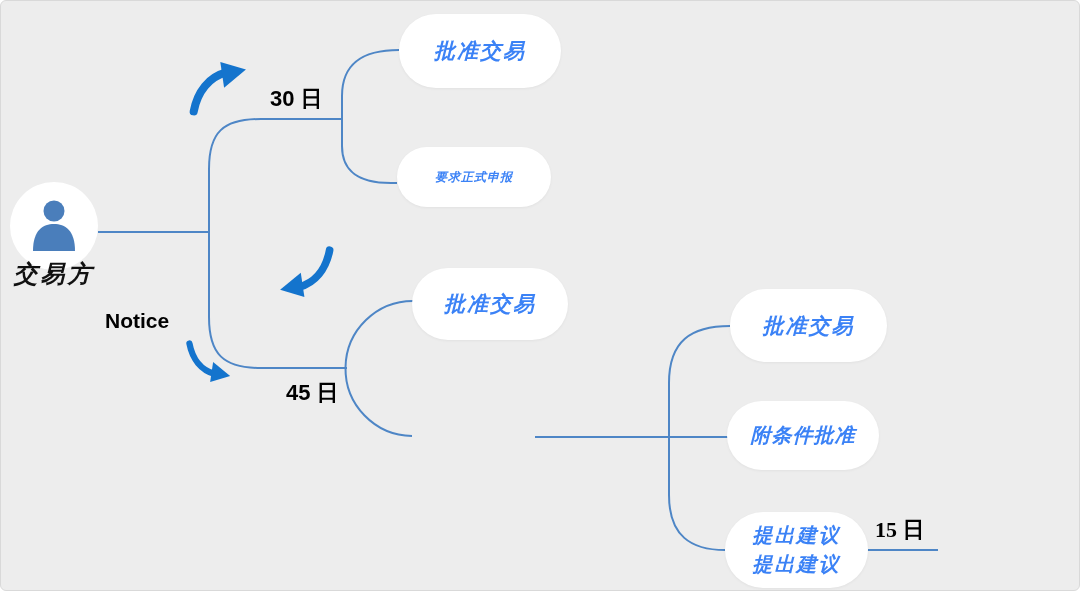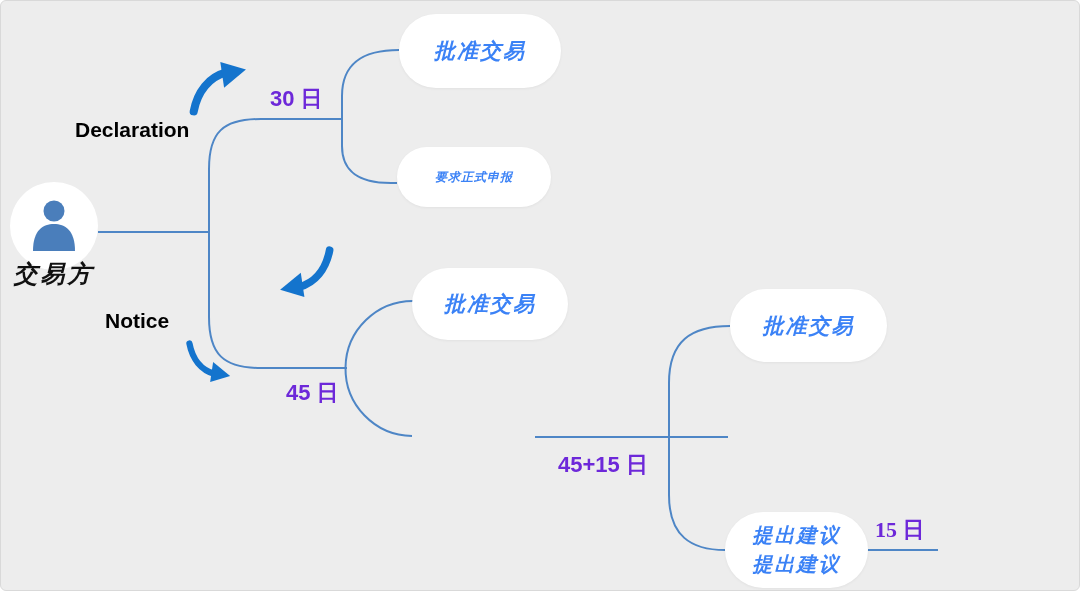--- a/index.html
+++ b/index.html
@@ -25,21 +25,21 @@
     font-size:21px; letter-spacing:2px;
     box-shadow:0 1px 3px rgba(0,0,0,0.05);
   }
   .bubble .two-line { text-align:left; line-height:1.45; font-size:20px; letter-spacing:2px; }
   .bubble .two-line span { display:block; }
 
   .branch-label {
     position:absolute; font-weight:bold; color:#000; font-size:21px;
   }
   .duration-label {
-    position:absolute; font-weight:bold; color:#6d28d9; font-size:22px;
+    position:absolute; font-weight:bold; color:#000000; font-size:22px;
   }
   .root-label {
     position:absolute; left:1px; top:257px; width:104px; text-align:center;
     font-family:"DejaVu Serif","Liberation Serif",serif;
     font-style:italic; font-weight:bold; font-size:24px; color:#111; letter-spacing:3px;
   }
 </style>
 </head>
 <body>
 
@@ -69,37 +69,36 @@
 
     <g color="#4a7ebb">
       <circle class="person-bg" cx="53" cy="225" r="44"></circle>
       <circle class="person-glyph" cx="53" cy="210" r="10.5"></circle>
       <path class="person-glyph" d="M 32,250 C 32,229 42,223 53,223 C 64,223 74,229 74,250 Z"></path>
     </g>
   </svg>
 
   <div class="root-label">交易方</div>
 
-  <div class="branch-label" style="left:74px; top:117px;">Declaration</div>
   <div class="branch-label" style="left:104px; top:308px;">Notice</div>
 
   <div class="duration-label" style="left:269px; top:83px;">30 日</div>
   <div class="duration-label" style="left:285px; top:377px;">45 日</div>
-  <div class="duration-label" style="left:557px; top:449px;">45+15 日</div>
   <div class="duration-label" style="left:874px; top:514px;font-family:Liberation Serif, serif;">15 日</div>
 
   <div class="bubble" style="left:398px; top:13px; width:162px; height:74px;">批准交易</div>
 
   <div class="bubble" style="left:396px; top:146px; width:154px; height:60px; font-size:12px; letter-spacing:1px;">要求正式申报</div>
 
   <div class="bubble" style="left:411px; top:267px; width:156px; height:72px;">批准交易</div>
 
 
   <div class="bubble" style="left:729px; top:288px; width:157px; height:73px;">批准交易</div>
 
+  <div class="bubble" style="left:726px; top:400px; width:152px; height:69px; font-size:20px; letter-spacing:1px;">附条件批准</div>
 
   <div class="bubble" style="left:724px; top:511px; width:143px; height:76px;">
     <div class="two-line">
       <span>提出建议</span>
       <span>提出建议</span>
     </div>
   </div>
 
 
 </div>

